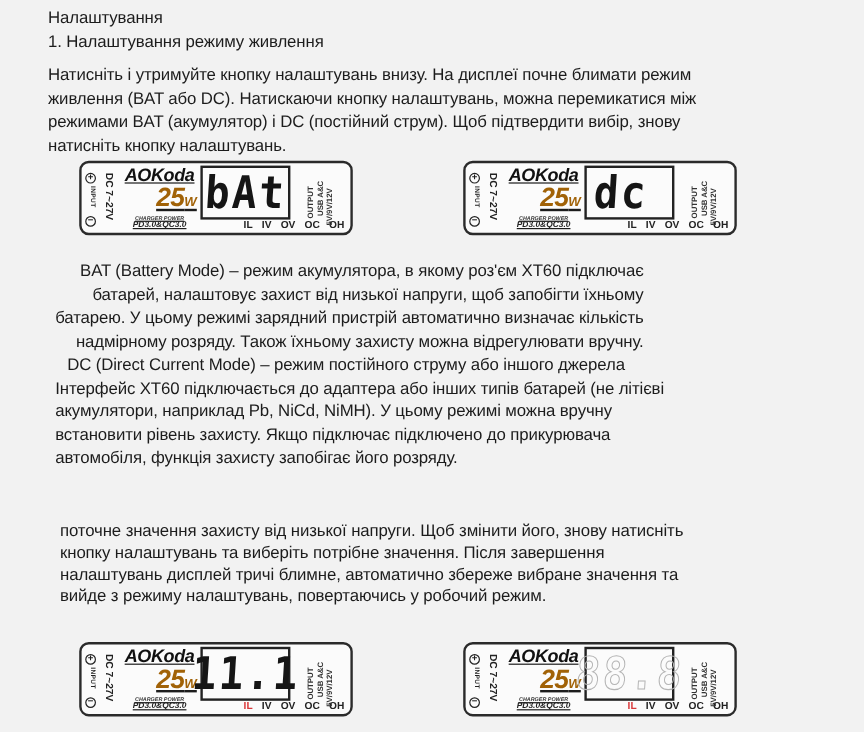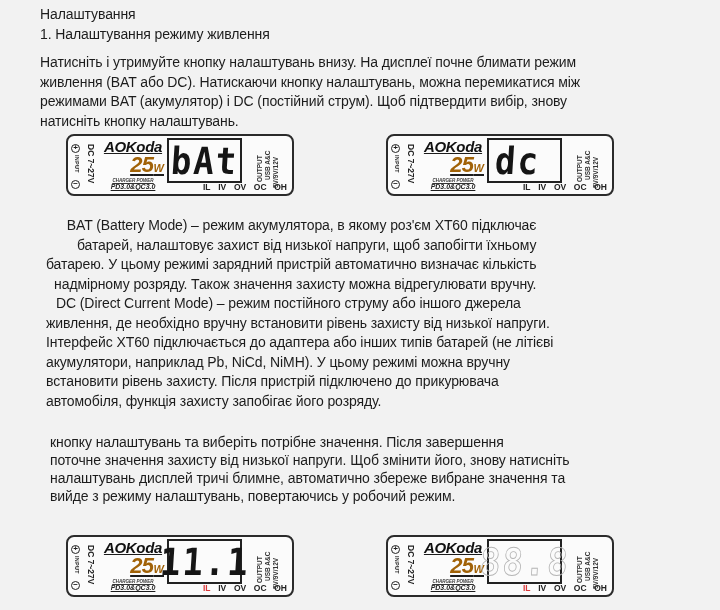--- a/index.html
+++ b/index.html
@@ -175,36 +175,35 @@
       <span class="vtext o1">OUTPUT</span>
       <span class="vtext o2">USB A&amp;C</span>
       <span class="vtext o3">5V/9V/12V</span>
     </div>
   </div>
 
   <div class="text-block indent-para" style="top:216px; left:46px;text-align:right;">
     <span class="line first">BAT (Battery Mode) – режим акумулятора, в якому роз'єм XT60 підключає</span>
     <span class="line">батарей, налаштовує захист від низької напруги, щоб запобігти їхньому</span>
     <span class="line">батарею. У цьому режимі зарядний пристрій автоматично визначає кількість</span>
-    <span class="line">надмірному розряду. Також значення захисту можна відрегулювати вручну.</span>
+    <span class="line">надмірному розряду. Також їхньому захисту можна відрегулювати вручну.</span>
   </div>
 
   <div class="text-block indent-para" style="top:294px; left:46px;">
     <span class="line first">DC (Direct Current Mode) – режим постійного струму або іншого джерела</span>
-    <span class="line">живлення, де необхідно вручну встановити рівень захисту від низької напруги.</span>
     <span class="line">Інтерфейс XT60 підключається до адаптера або інших типів батарей (не літієві</span>
     <span class="line">акумулятори, наприклад Pb, NiCd, NiMH). У цьому режимі можна вручну</span>
-    <span class="line">встановити рівень захисту. Після пристрій підключено до прикурювача</span>
+    <span class="line">встановити рівень захисту. Якщо підключає підключено до прикурювача</span>
     <span class="line">автомобіля, функція захисту запобігає його розряду.</span>
   </div>
 
 
   <div class="text-block" style="top:433px; left:50px; line-height:18px;">
+    <span class="line">поточне значення захисту від низької напруги. Щоб змінити його, знову натисніть</span>
     <span class="line">кнопку налаштувань та виберіть потрібне значення. Після завершення</span>
-    <span class="line">поточне значення захисту від низької напруги. Щоб змінити його, знову натисніть</span>
     <span class="line">налаштувань дисплей тричі блимне, автоматично збереже вибране значення та</span>
     <span class="line">вийде з режиму налаштувань, повертаючись у робочий режим.</span>
   </div>
 
   <div class="device" style="left:66px; top:535px;">
     <div class="dev-input">
       <span class="pm plus">+</span>
       <span class="vtext v1">INPUT</span>
       <span class="vtext v2">DC 7~27V</span>
       <span class="pm minus">−</span>

